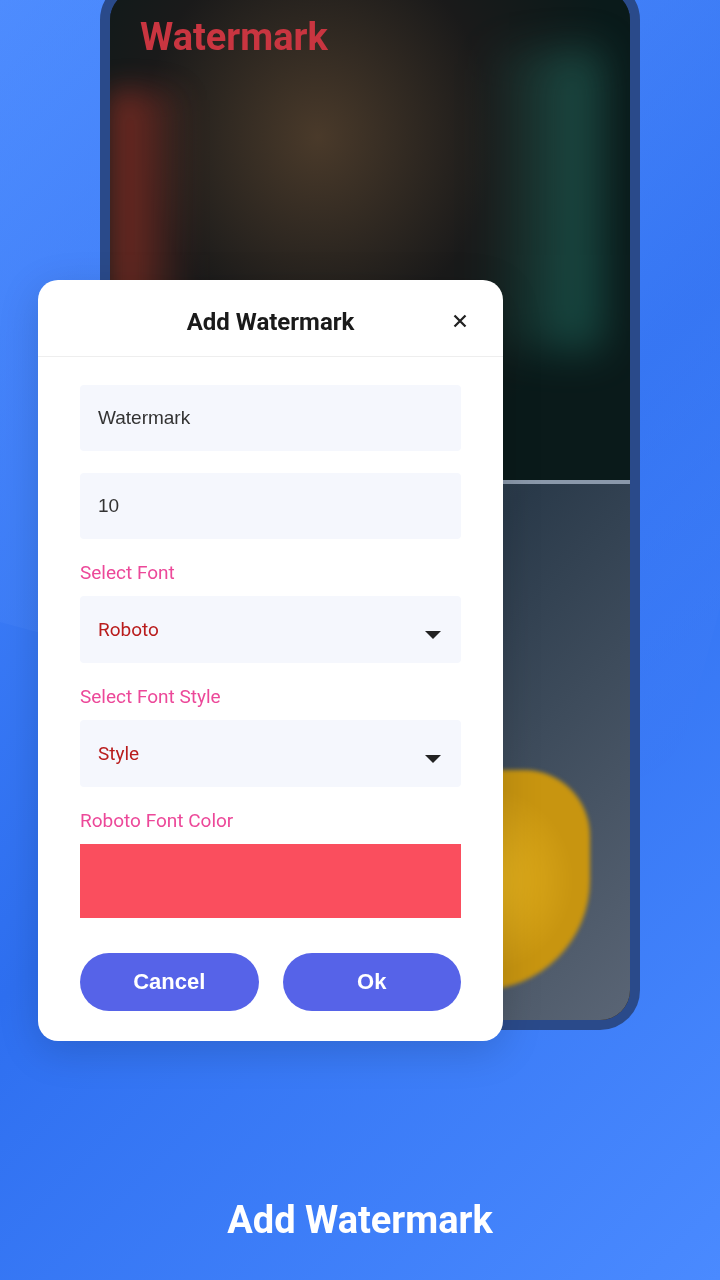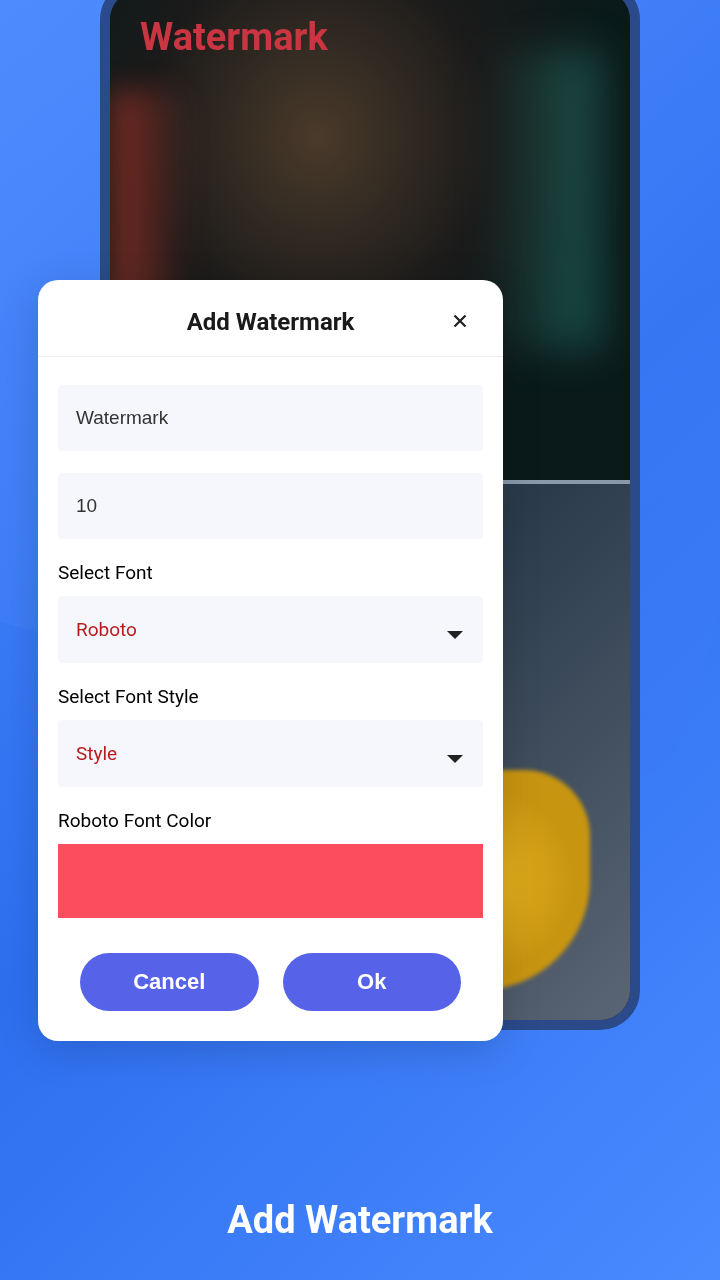--- a/index.html
+++ b/index.html
@@ -124,35 +124,35 @@
     }
     .close-btn {
       position: absolute;
       right: 30px;
       top: 0;
       cursor: pointer;
       padding: 2px;
     }
     .close-btn svg { width: 22px; height: 22px; }
     .dialog-body {
-      padding: 28px 20px 0;
+      padding: 28px 42px 0;
     }
     .input-field {
       width: 100%;
       background: #f5f7fd;
       border: none;
       border-radius: 4px;
       padding: 22px 18px;
       font-size: 19px;
       color: #333;
       margin-bottom: 22px;
     }
     .field-label {
       font-size: 19px;
-      color: #000000;
+      color: #ec4899;
       margin-bottom: 12px;
       display: block;
     }
     .select-field {
       width: 100%;
       background: #f5f7fd;
       border: none;
       border-radius: 4px;
       padding: 22px 18px;
       font-size: 19px;

